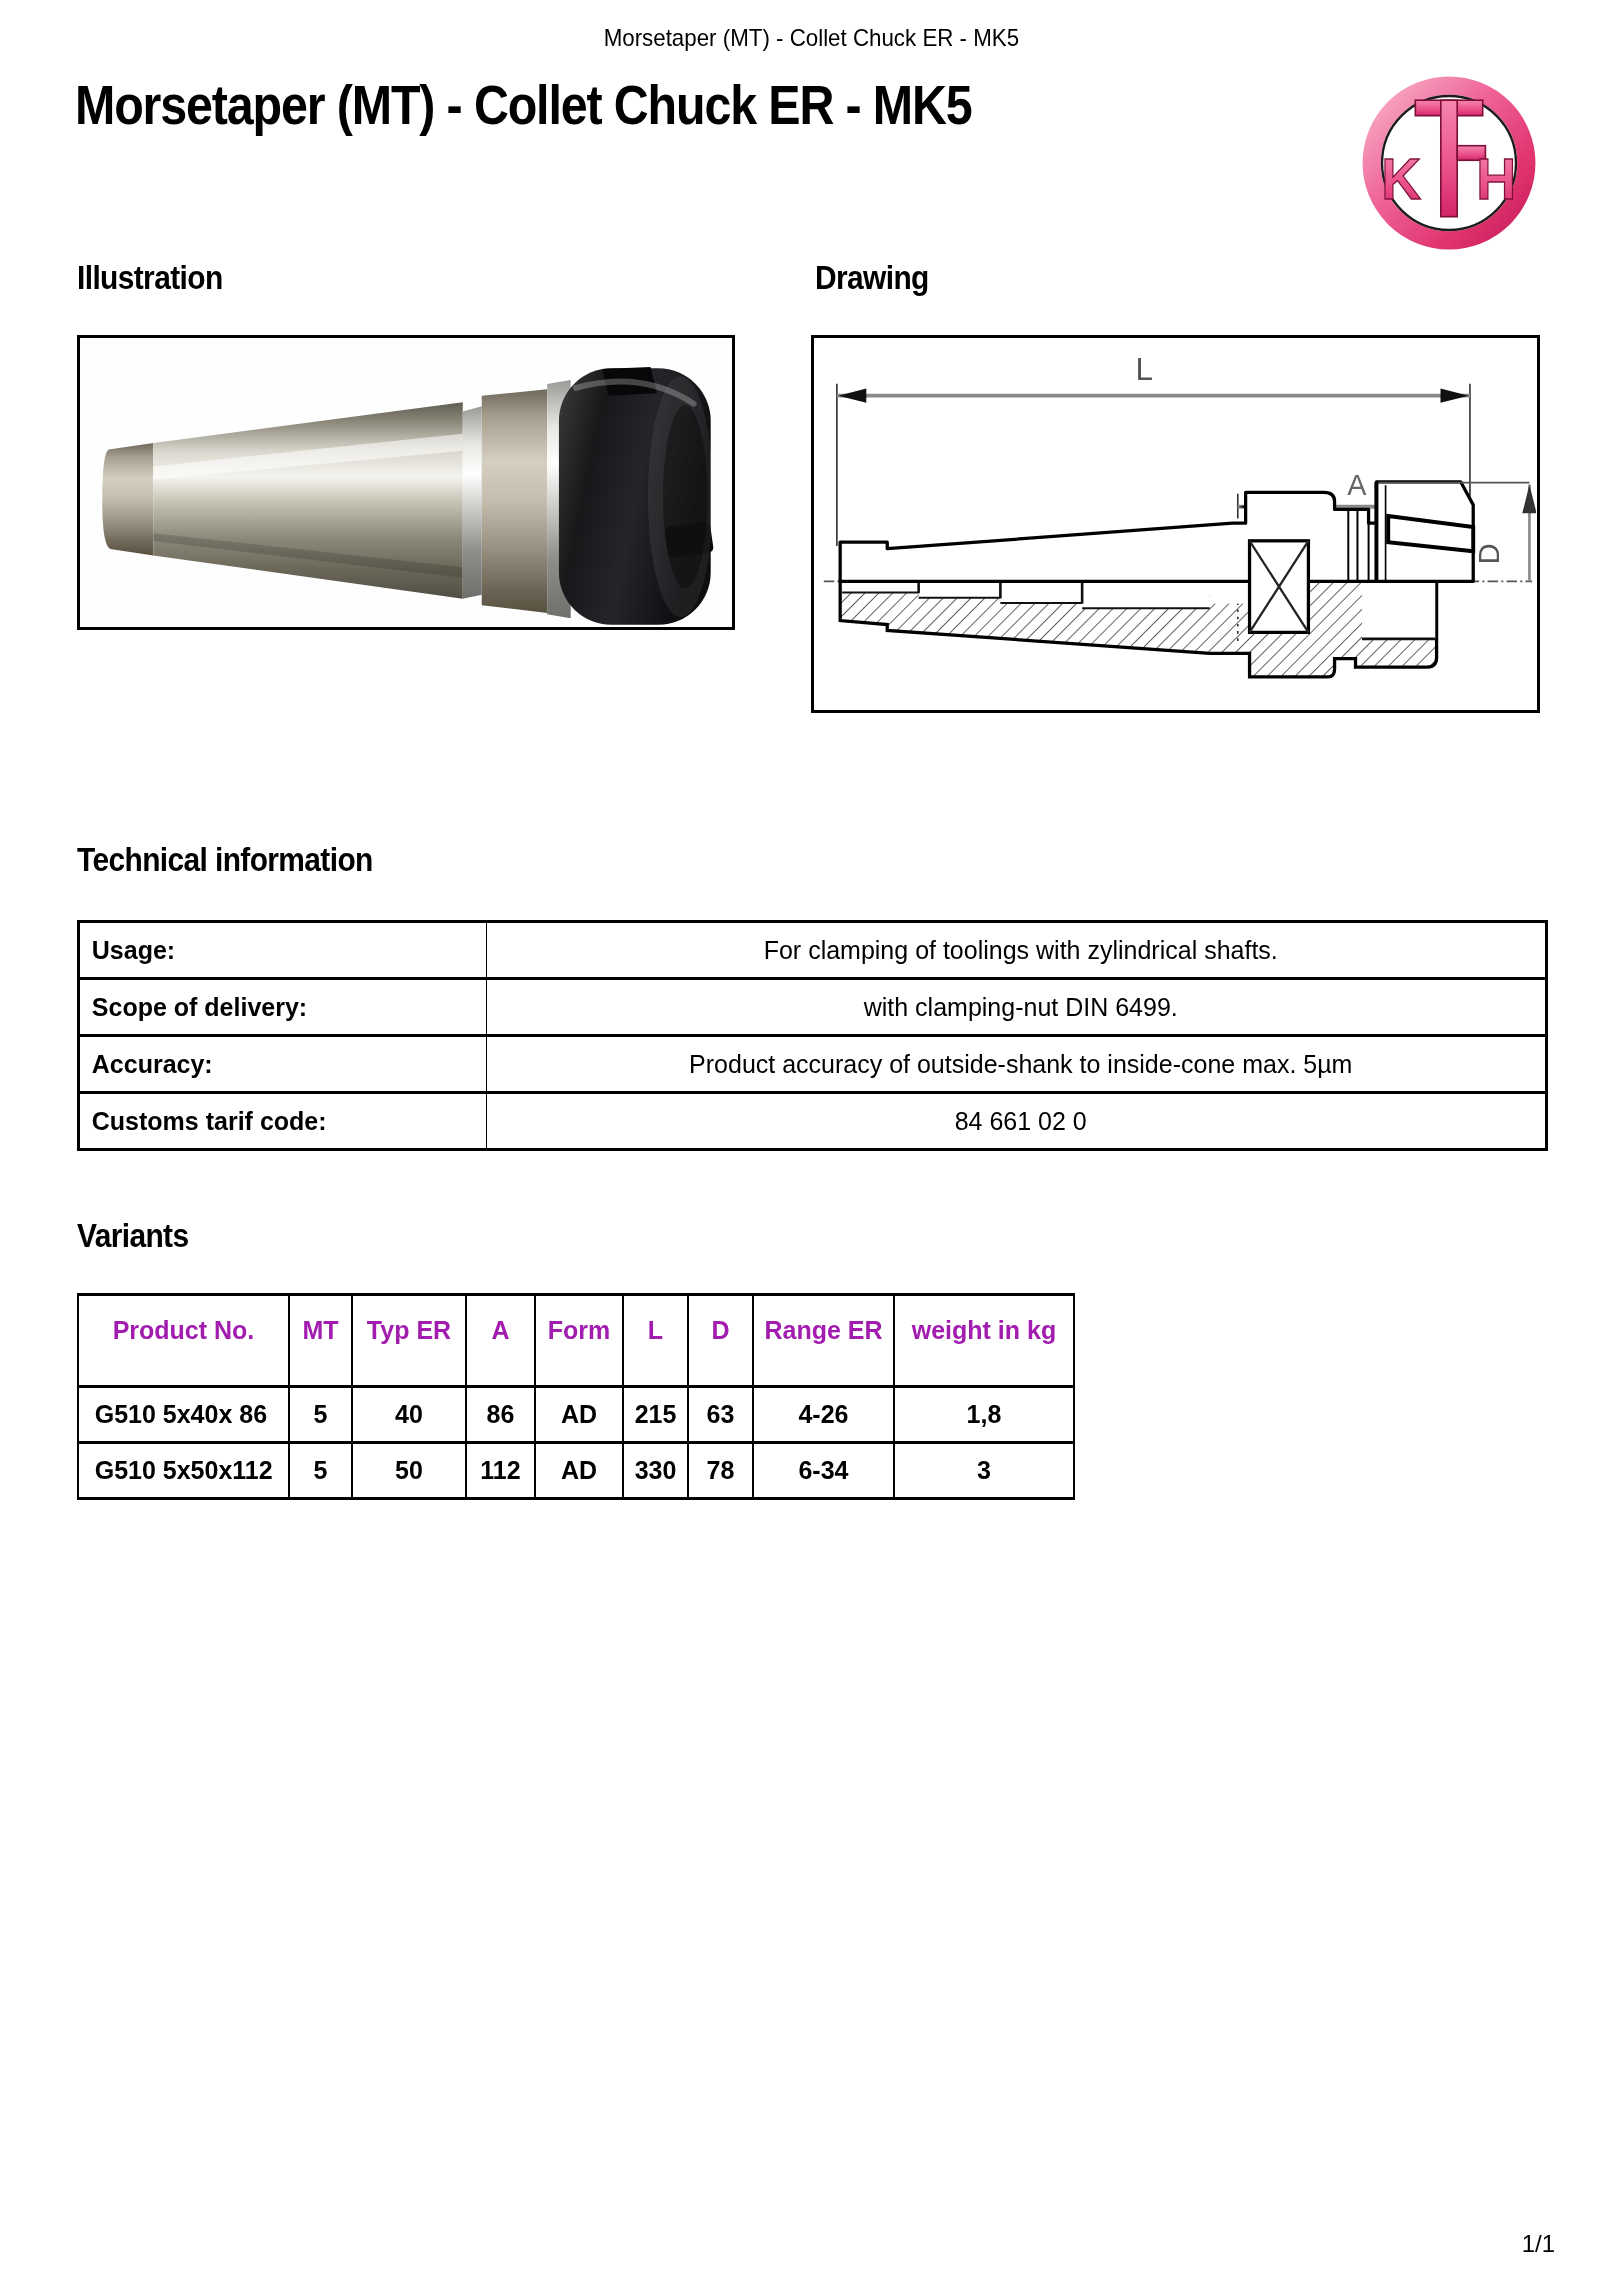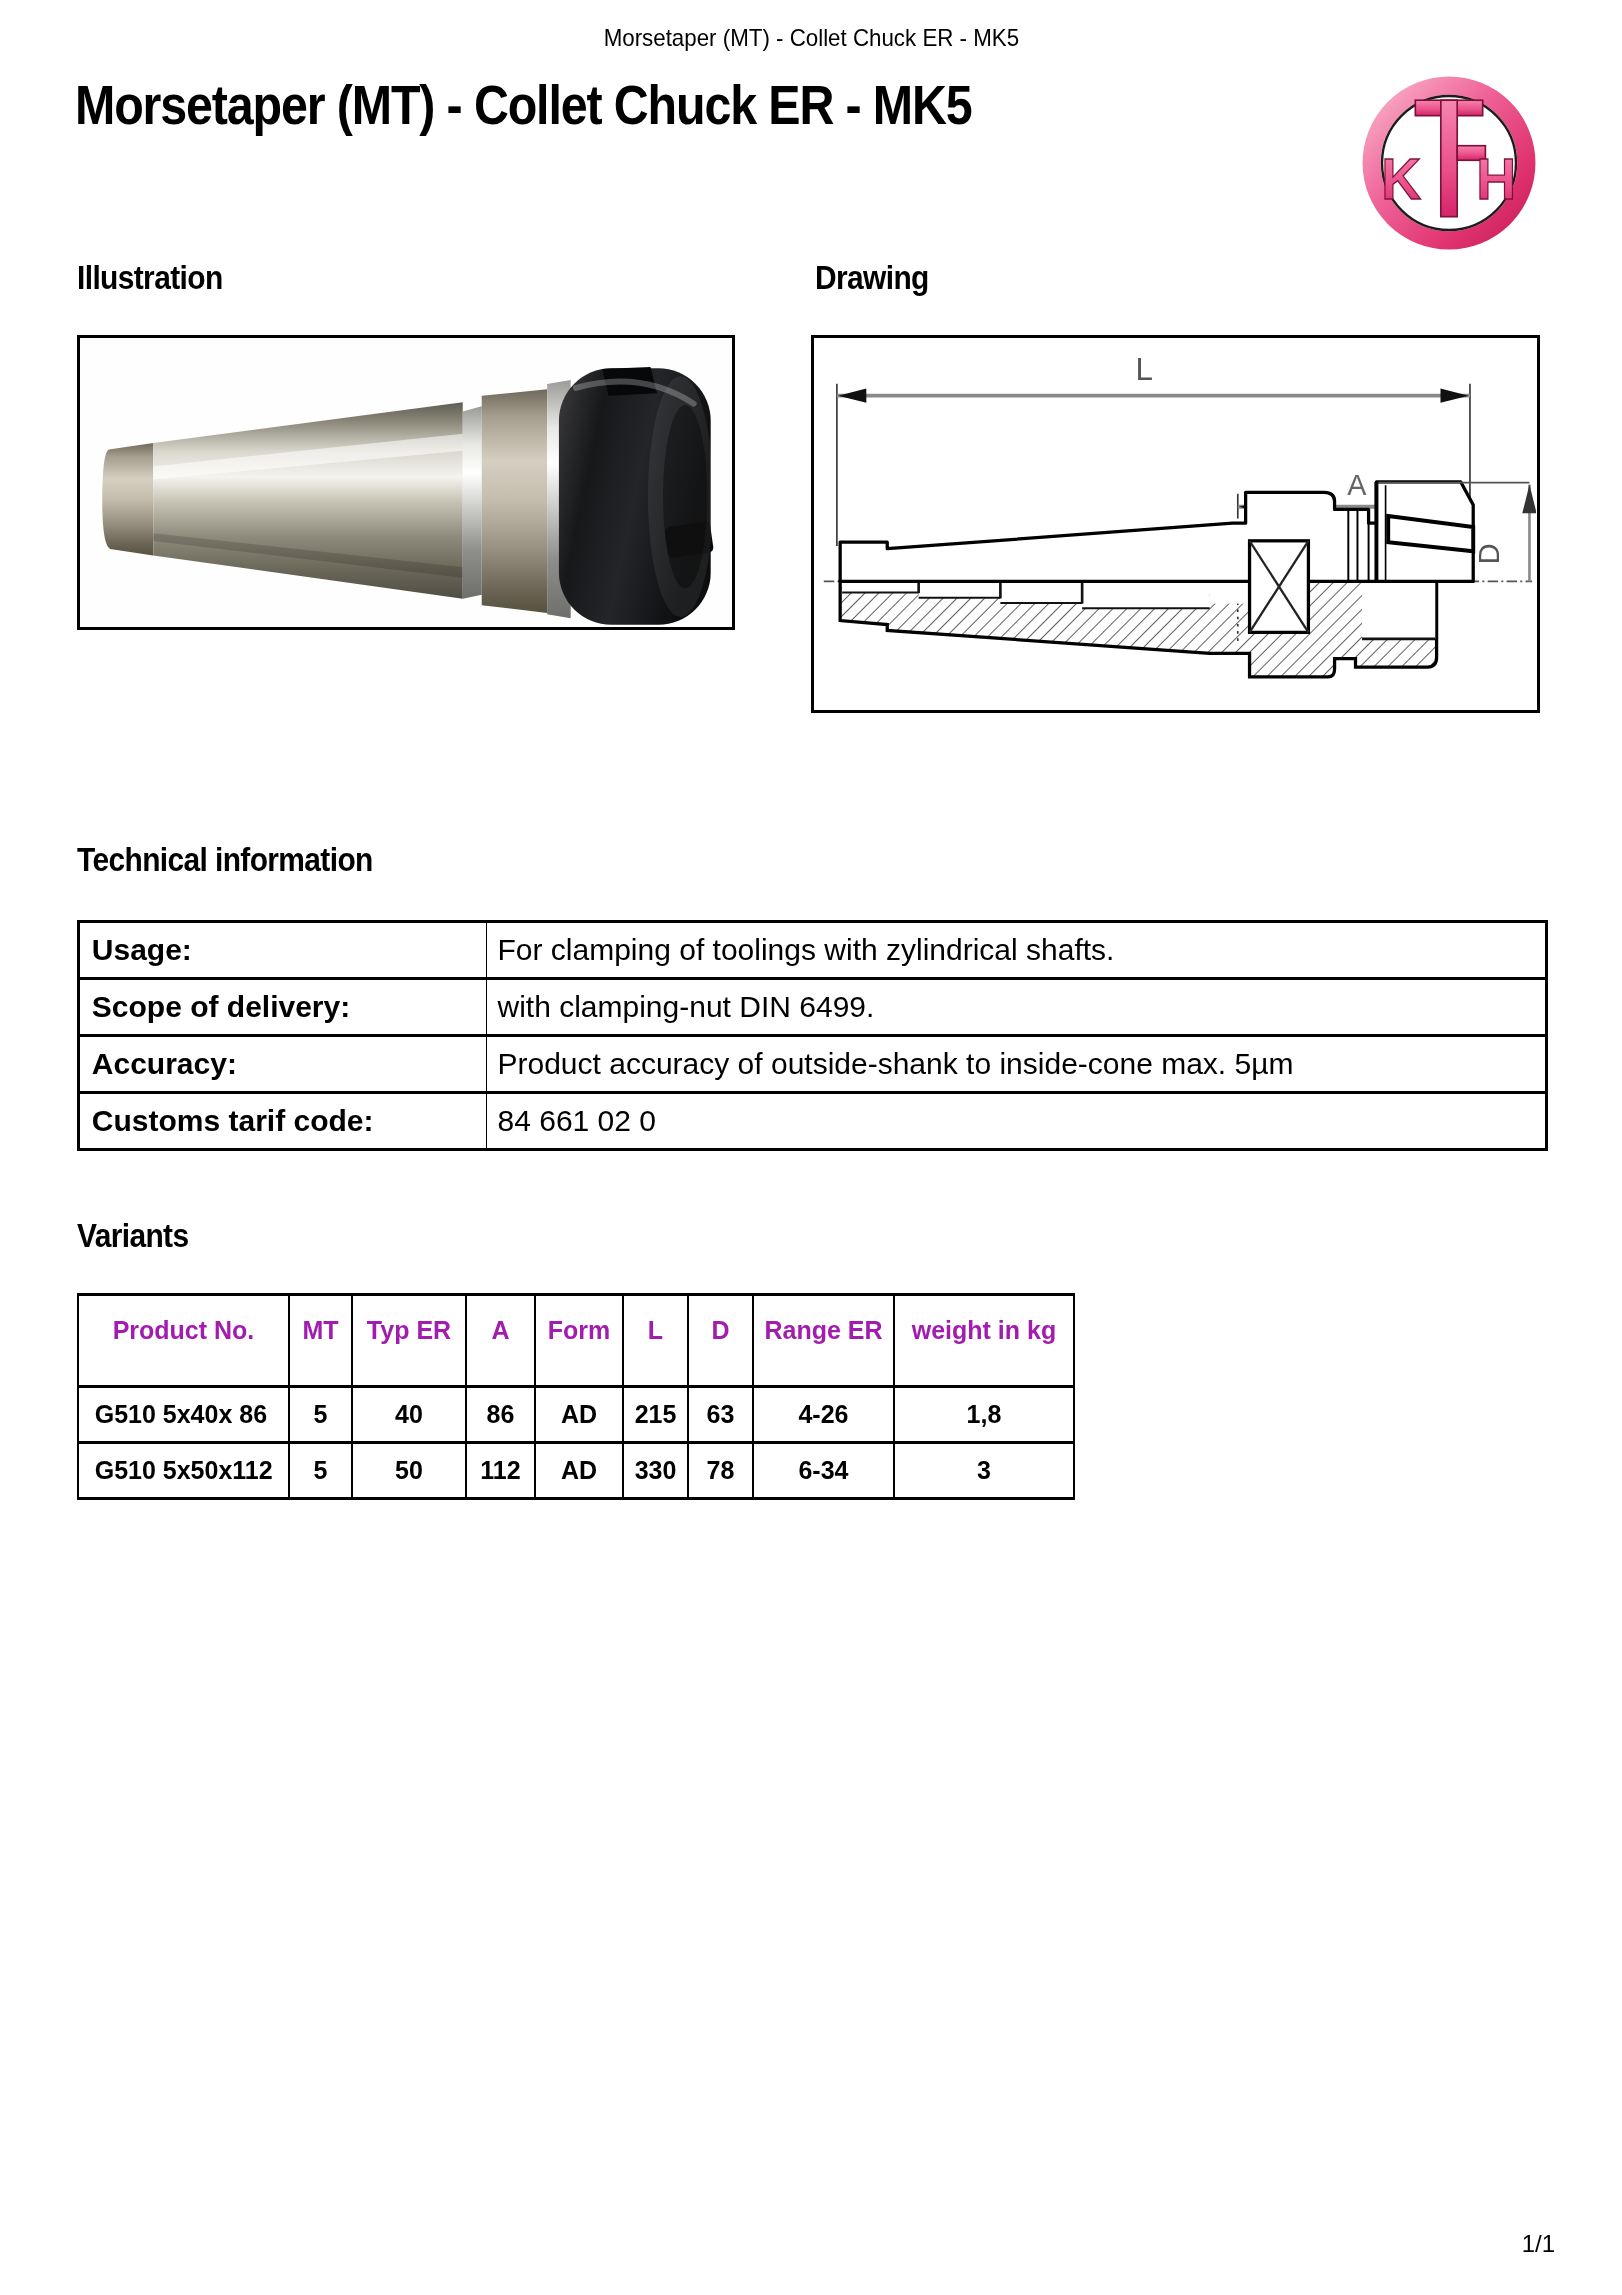--- a/index.html
+++ b/index.html
@@ -25,25 +25,25 @@
     transform: scaleX(.88); transform-origin: 0 50%;
   }
   .sec-heading {
     font-size: 34px; font-weight: bold; white-space: nowrap;
     transform: scaleX(.88); transform-origin: 0 50%; letter-spacing: -0.7px;
   }
   .frame { border: 3.3px solid #000; background: #fff; }
   
   table.tech {
     border-collapse: collapse; border: 3.3px solid #000;
-    width: 1468px; table-layout: fixed; font-size: 30px;
+    width: 1468px; table-layout: fixed; font-size: 25px;
   }
   table.tech td { border-top: 3.3px solid #000; border-bottom: 3.3px solid #000; height: 57px; vertical-align: middle; }
   table.tech td.t-label { border-right: 1.3px solid #000; font-weight: bold; padding-left: 11.8px; }
-  table.tech td.t-value { border-left: 1.3px solid #000; padding-left: 10.5px; }
+  table.tech td.t-value { border-left: 1.3px solid #000; padding-left: 10.5px; text-align: center; }
   
   table.var {
     border-collapse: collapse; border: 2px solid #000;
     width: 996px; table-layout: fixed; font-size: 25px;
   }
   table.var th, table.var td {
     border-left: 2px solid #000; border-right: 2px solid #000;
     border-top: 3.3px solid #000; border-bottom: 3.3px solid #000;
   }
   table.var th {

